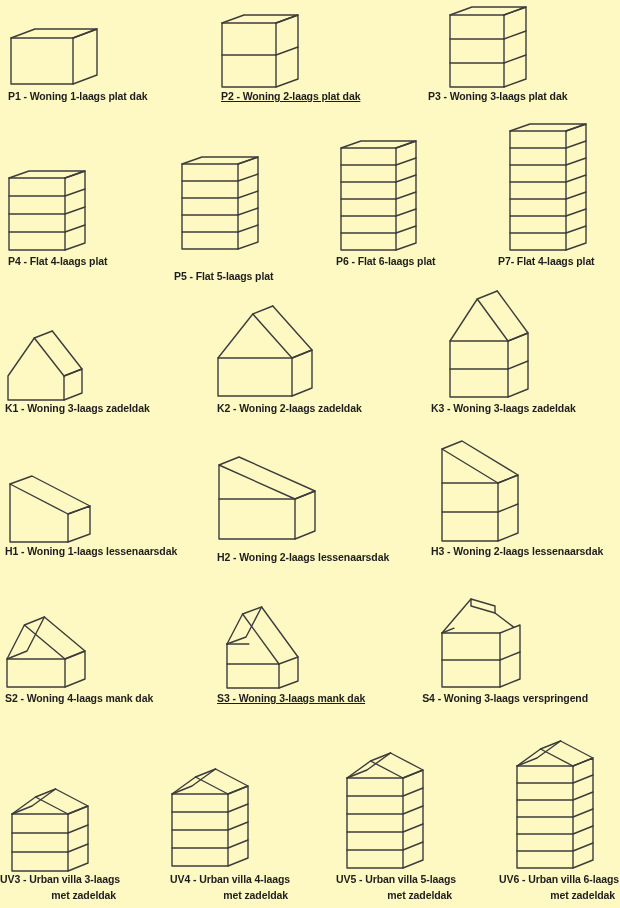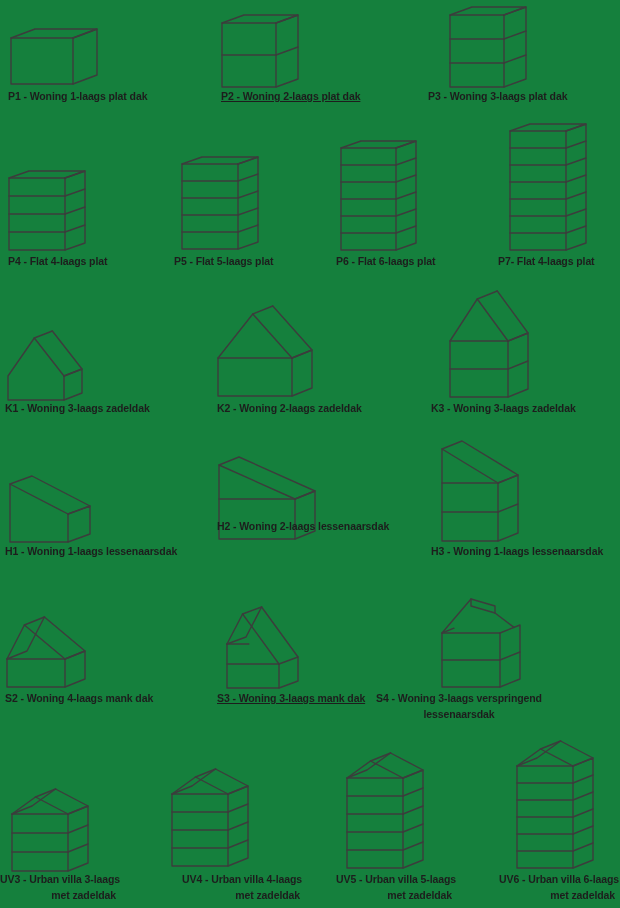--- a/index.html
+++ b/index.html
@@ -1,24 +1,24 @@
 <!DOCTYPE html>
 <html><head>
 <meta charset="utf-8">
 <style>
   html,body{margin:0;padding:0;background:#ffffff;}
-  #canvas{position:relative;width:620px;height:908px;background:#15803d;overflow:hidden;
+  #canvas{position:relative;width:620px;height:908px;background:#fef9c3;overflow:hidden;
           font-family:"Liberation Sans",sans-serif;}
   .fig{position:absolute;}
   .fig svg{display:block;}
   .lbl{position:absolute;font:bold 10.5px/12px "Liberation Sans",sans-serif;
        color:#1d1d1d;letter-spacing:-0.1px;white-space:nowrap;}
   .lbl .l2{margin-top:4px;}
   .lbl.uv .l2{text-align:right;padding-right:8px;}
-  .lbl.ralign{text-align:center;}
+  .lbl.ralign{text-align:right;}
 </style>
 </head>
 <body>
 
 <div id="canvas">
     <div class="fig" style="left: 10px; top: 28px;">
       <svg width="88" height="57" viewBox="0 0 88 57">
         <path d="M 1 10 L63 10 L63 56 L1 56 Z" fill="none" stroke="#3c3c3c" stroke-width="1.4" stroke-linejoin="round" stroke-linecap="round"></path>
         <path d="M 63 10 L87 1 L87 47 L63 56" fill="none" stroke="#3c3c3c" stroke-width="1.4" stroke-linejoin="round" stroke-linecap="round"></path>
         <path d="M 1 10 L25 1 L87 1 L63 10" fill="none" stroke="#3c3c3c" stroke-width="1.4" stroke-linejoin="round" stroke-linecap="round"></path>
@@ -77,21 +77,21 @@
         <path d="M 1 25 L57 25" fill="none" stroke="#3c3c3c" stroke-width="1.4" stroke-linejoin="round" stroke-linecap="round"></path>
         <path d="M 57 25 L77 18" fill="none" stroke="#3c3c3c" stroke-width="1.4" stroke-linejoin="round" stroke-linecap="round"></path>
         <path d="M 1 42 L57 42" fill="none" stroke="#3c3c3c" stroke-width="1.4" stroke-linejoin="round" stroke-linecap="round"></path>
         <path d="M 57 42 L77 35" fill="none" stroke="#3c3c3c" stroke-width="1.4" stroke-linejoin="round" stroke-linecap="round"></path>
         <path d="M 1 59 L57 59" fill="none" stroke="#3c3c3c" stroke-width="1.4" stroke-linejoin="round" stroke-linecap="round"></path>
         <path d="M 57 59 L77 52" fill="none" stroke="#3c3c3c" stroke-width="1.4" stroke-linejoin="round" stroke-linecap="round"></path>
         <path d="M 1 76 L57 76" fill="none" stroke="#3c3c3c" stroke-width="1.4" stroke-linejoin="round" stroke-linecap="round"></path>
         <path d="M 57 76 L77 69" fill="none" stroke="#3c3c3c" stroke-width="1.4" stroke-linejoin="round" stroke-linecap="round"></path>
       </svg>
     </div>
-    <div class="lbl" style="left: 174px; top: 255px; color: rgb(29, 29, 29);">
+    <div class="lbl" style="left: 174px; top: 270px; color: rgb(29, 29, 29);">
       <div>P5 - Flat 5-laags plat</div>
     </div>
     <div class="fig" style="left: 340px; top: 140px;">
       <svg width="77" height="111" viewBox="0 0 77 111">
         <path d="M 1 8 L56 8 L56 110 L1 110 Z" fill="none" stroke="#3c3c3c" stroke-width="1.4" stroke-linejoin="round" stroke-linecap="round"></path>
         <path d="M 56 8 L76 1 L76 103 L56 110" fill="none" stroke="#3c3c3c" stroke-width="1.4" stroke-linejoin="round" stroke-linecap="round"></path>
         <path d="M 1 8 L21 1 L76 1 L56 8" fill="none" stroke="#3c3c3c" stroke-width="1.4" stroke-linejoin="round" stroke-linecap="round"></path>
         <path d="M 1 25 L56 25" fill="none" stroke="#3c3c3c" stroke-width="1.4" stroke-linejoin="round" stroke-linecap="round"></path>
         <path d="M 56 25 L76 18" fill="none" stroke="#3c3c3c" stroke-width="1.4" stroke-linejoin="round" stroke-linecap="round"></path>
         <path d="M 1 42 L56 42" fill="none" stroke="#3c3c3c" stroke-width="1.4" stroke-linejoin="round" stroke-linecap="round"></path>
@@ -177,35 +177,35 @@
       <div>H1 - Woning 1-laags lessenaarsdak</div>
     </div>
     <div class="fig" style="left: 218px; top: 456px;">
       <svg width="98" height="84" viewBox="0 0 98 84">
         <path d="M 1 9 L77 43 L77 83 L1 83 Z" fill="none" stroke="#3c3c3c" stroke-width="1.4" stroke-linejoin="round" stroke-linecap="round"></path>
         <path d="M 1 9 L21 1 L97 35 L77 43" fill="none" stroke="#3c3c3c" stroke-width="1.4" stroke-linejoin="round" stroke-linecap="round"></path>
         <path d="M 77 43 L97 35 L97 75 L77 83" fill="none" stroke="#3c3c3c" stroke-width="1.4" stroke-linejoin="round" stroke-linecap="round"></path>
         <path d="M 1 43 L77 43" fill="none" stroke="#3c3c3c" stroke-width="1.4" stroke-linejoin="round" stroke-linecap="round"></path>
       </svg>
     </div>
-    <div class="lbl" style="left: 217px; top: 520px; color: rgb(29, 29, 29);">
+    <div class="lbl" style="left: 217px; top: 551px; color: rgb(29, 29, 29);">
       <div>H2 - Woning 2-laags lessenaarsdak</div>
     </div>
     <div class="fig" style="left: 441px; top: 440px;">
       <svg width="78" height="102" viewBox="0 0 78 102">
         <path d="M 1 9 L57 43 L57 101 L1 101 Z" fill="none" stroke="#3c3c3c" stroke-width="1.4" stroke-linejoin="round" stroke-linecap="round"></path>
         <path d="M 1 9 L21 1 L77 35 L57 43" fill="none" stroke="#3c3c3c" stroke-width="1.4" stroke-linejoin="round" stroke-linecap="round"></path>
         <path d="M 57 43 L77 35 L77 93 L57 101" fill="none" stroke="#3c3c3c" stroke-width="1.4" stroke-linejoin="round" stroke-linecap="round"></path>
         <path d="M 1 43 L57 43" fill="none" stroke="#3c3c3c" stroke-width="1.4" stroke-linejoin="round" stroke-linecap="round"></path>
         <path d="M 1 72 L57 72" fill="none" stroke="#3c3c3c" stroke-width="1.4" stroke-linejoin="round" stroke-linecap="round"></path>
         <path d="M 57 72 L77 64" fill="none" stroke="#3c3c3c" stroke-width="1.4" stroke-linejoin="round" stroke-linecap="round"></path>
       </svg>
     </div>
     <div class="lbl" style="left: 431px; top: 545px; color: rgb(29, 29, 29);">
-      <div>H3 - Woning 1-laags lessenaarsdak</div>
+      <div>H3 - Woning 2-laags lessenaarsdak</div>
     </div>
     <div class="fig" style="left: 6px; top: 616px;">
       <svg width="80" height="72" viewBox="0 0 80 72">
         <path d="M 1 43 L59 43 L59 71 L1 71 Z" fill="none" stroke="#3c3c3c" stroke-width="1.4" stroke-linejoin="round" stroke-linecap="round"></path>
         <path d="M 1 43 L18.4 9 L59 43" fill="none" stroke="#3c3c3c" stroke-width="1.4" stroke-linejoin="round" stroke-linecap="round"></path>
         <path d="M 59 43 L79 35 L79 63 L59 71" fill="none" stroke="#3c3c3c" stroke-width="1.4" stroke-linejoin="round" stroke-linecap="round"></path>
         <path d="M 18.4 9 L38.4 1" fill="none" stroke="#3c3c3c" stroke-width="1.4" stroke-linejoin="round" stroke-linecap="round"></path>
         <path d="M 59 43 L79 35 L38.4 1" fill="none" stroke="#3c3c3c" stroke-width="1.4" stroke-linejoin="round" stroke-linecap="round"></path>
         <path d="M 1 43 L21 35 L38.4 1" fill="none" stroke="#3c3c3c" stroke-width="1.4" stroke-linejoin="round" stroke-linecap="round"></path>
       </svg>
@@ -236,21 +236,20 @@
         <path d="M 1 70 L59 70" fill="none" stroke="#3c3c3c" stroke-width="1.4" stroke-linejoin="round" stroke-linecap="round"></path>
         <path d="M 59 70 L79 62" fill="none" stroke="#3c3c3c" stroke-width="1.4" stroke-linejoin="round" stroke-linecap="round"></path>
         <path d="M 1 43 L30 9" fill="none" stroke="#3c3c3c" stroke-width="1.4" stroke-linejoin="round" stroke-linecap="round"></path>
         <path d="M 30 9 L54 16 L54 23 L30 16 Z" fill="none" stroke="#3c3c3c" stroke-width="1.4" stroke-linejoin="round" stroke-linecap="round"></path>
         <path d="M 54 23 L73 37.4" fill="none" stroke="#3c3c3c" stroke-width="1.4" stroke-linejoin="round" stroke-linecap="round"></path>
         <path d="M 1 43 L13 38.2" fill="none" stroke="#3c3c3c" stroke-width="1.4" stroke-linejoin="round" stroke-linecap="round"></path>
       </svg>
     </div>
     <div class="lbl ralign" style="left: 330px; top: 692px; width: 258px; color: rgb(29, 29, 29);">
       <div>S4 - Woning 3-laags verspringend</div>
-      <div class="l2">lessenaarsdak</div>
     </div>
     <div class="fig" style="left: 11px; top: 788px;">
       <svg width="78" height="84" viewBox="0 0 78 84">
         <path d="M 1 26 L57 26 L57 83 L1 83 Z" fill="none" stroke="#3c3c3c" stroke-width="1.4" stroke-linejoin="round" stroke-linecap="round"></path>
         <path d="M 1 26 L24.52 9 L57 26" fill="none" stroke="#3c3c3c" stroke-width="1.4" stroke-linejoin="round" stroke-linecap="round"></path>
         <path d="M 57 26 L77 18 L77 75 L57 83" fill="none" stroke="#3c3c3c" stroke-width="1.4" stroke-linejoin="round" stroke-linecap="round"></path>
         <path d="M 24.52 9 L44.519999999999996 1" fill="none" stroke="#3c3c3c" stroke-width="1.4" stroke-linejoin="round" stroke-linecap="round"></path>
         <path d="M 57 26 L77 18 L44.519999999999996 1" fill="none" stroke="#3c3c3c" stroke-width="1.4" stroke-linejoin="round" stroke-linecap="round"></path>
         <path d="M 1 26 L21 18 L44.519999999999996 1" fill="none" stroke="#3c3c3c" stroke-width="1.4" stroke-linejoin="round" stroke-linecap="round"></path>
         <path d="M 1 45 L57 45" fill="none" stroke="#3c3c3c" stroke-width="1.4" stroke-linejoin="round" stroke-linecap="round"></path>
@@ -272,21 +271,21 @@
         <path d="M 57 26 L77 18 L44.519999999999996 1" fill="none" stroke="#3c3c3c" stroke-width="1.4" stroke-linejoin="round" stroke-linecap="round"></path>
         <path d="M 1 26 L21 18 L44.519999999999996 1" fill="none" stroke="#3c3c3c" stroke-width="1.4" stroke-linejoin="round" stroke-linecap="round"></path>
         <path d="M 1 44 L57 44" fill="none" stroke="#3c3c3c" stroke-width="1.4" stroke-linejoin="round" stroke-linecap="round"></path>
         <path d="M 57 44 L77 36" fill="none" stroke="#3c3c3c" stroke-width="1.4" stroke-linejoin="round" stroke-linecap="round"></path>
         <path d="M 1 62 L57 62" fill="none" stroke="#3c3c3c" stroke-width="1.4" stroke-linejoin="round" stroke-linecap="round"></path>
         <path d="M 57 62 L77 54" fill="none" stroke="#3c3c3c" stroke-width="1.4" stroke-linejoin="round" stroke-linecap="round"></path>
         <path d="M 1 80 L57 80" fill="none" stroke="#3c3c3c" stroke-width="1.4" stroke-linejoin="round" stroke-linecap="round"></path>
         <path d="M 57 80 L77 72" fill="none" stroke="#3c3c3c" stroke-width="1.4" stroke-linejoin="round" stroke-linecap="round"></path>
       </svg>
     </div>
-    <div class="lbl uv" style="left: 170px; top: 873px; width: 126px; color: rgb(29, 29, 29); margin-left: 12px;">
+    <div class="lbl uv" style="left: 170px; top: 873px; width: 126px; color: rgb(29, 29, 29);">
       <div>UV4 - Urban villa 4-laags</div>
       <div class="l2">met zadeldak</div>
     </div>
     <div class="fig" style="left: 346px; top: 752px;">
       <svg width="78" height="117" viewBox="0 0 78 117">
         <path d="M 1 26 L57 26 L57 116 L1 116 Z" fill="none" stroke="#3c3c3c" stroke-width="1.4" stroke-linejoin="round" stroke-linecap="round"></path>
         <path d="M 1 26 L24.52 9 L57 26" fill="none" stroke="#3c3c3c" stroke-width="1.4" stroke-linejoin="round" stroke-linecap="round"></path>
         <path d="M 57 26 L77 18 L77 108 L57 116" fill="none" stroke="#3c3c3c" stroke-width="1.4" stroke-linejoin="round" stroke-linecap="round"></path>
         <path d="M 24.52 9 L44.519999999999996 1" fill="none" stroke="#3c3c3c" stroke-width="1.4" stroke-linejoin="round" stroke-linecap="round"></path>
         <path d="M 57 26 L77 18 L44.519999999999996 1" fill="none" stroke="#3c3c3c" stroke-width="1.4" stroke-linejoin="round" stroke-linecap="round"></path>

